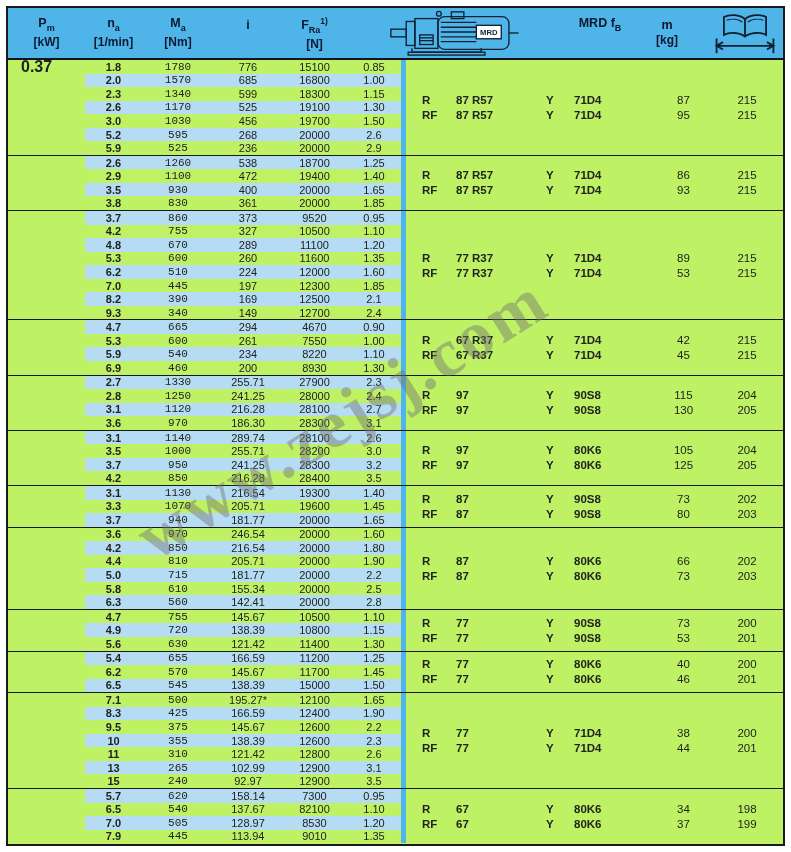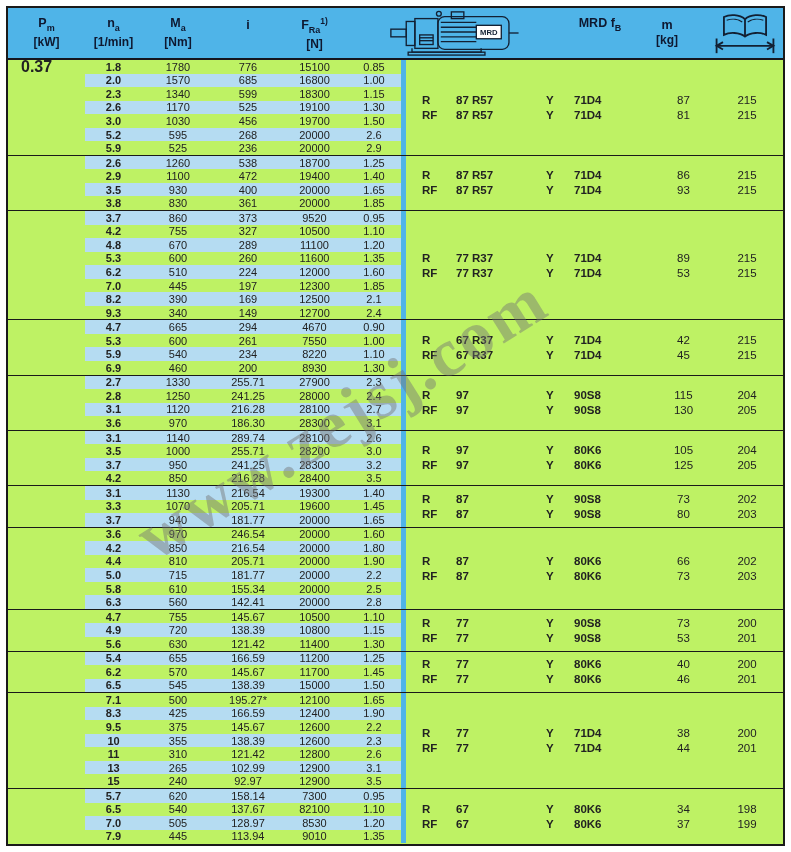--- a/index.html
+++ b/index.html
@@ -31,21 +31,21 @@
   .body { height:784px; }
   .group { display:flex; align-items:stretch; }
   .group.sep { border-top:1px solid #1a1a1a; }
   .g-left { width:393px; }
   .row { display:flex; height:13.55px; align-items:center; }
   .c { text-align:center; font-size:11px; color:#222; }
   .c-pm  { width:77px; text-align:left; padding-left:13px; font-weight:bold; font-size:16px; }
   .zone  { display:flex; height:100%; align-items:center; }
   .zone.alt { background:#b5dcf2;margin-left:12px; }
   .c-na  { width:57px; font-weight:bold; }
-  .c-ma  { width:72px; }
+  .c-ma  { width:72px;font-family:Liberation Mono, monospace; }
   .c-i   { width:68px; }
   .c-fra { width:65px; }
   .c-fb  { width:54px; }
   .strip { width:14px; background:#4fb4e8; }
   .g-right { flex:1; display:flex; flex-direction:column; justify-content:center; }
   .vrow { display:flex; height:15px; align-items:center; font-size:11.5px; color:#222; }
   .v-mount { width:50px; padding-left:16px; font-weight:bold; }
   .v-gear  { width:90px; font-weight:bold; }
   .v-series{ width:28px; font-weight:bold; }
   .v-motor { width:82px; font-weight:bold; }
@@ -216,21 +216,21 @@
               <div class="v-series">Y</div>
               <div class="v-motor">71D4</div>
               <div class="v-mass">87</div>
               <div class="v-page">215</div>
             </div>
             <div class="vrow">
               <div class="v-mount">RF</div>
               <div class="v-gear">87 R57</div>
               <div class="v-series">Y</div>
               <div class="v-motor">71D4</div>
-              <div class="v-mass">81</div>
+              <div class="v-mass">95</div>
               <div class="v-page">215</div>
             </div>
           </div>
         </div>
         <div class="group sep">
           <div class="g-left">
             <div class="row">
               <div class="c c-pm"></div>
               <div class="zone alt">
                 <div class="c c-na">2.6</div>

